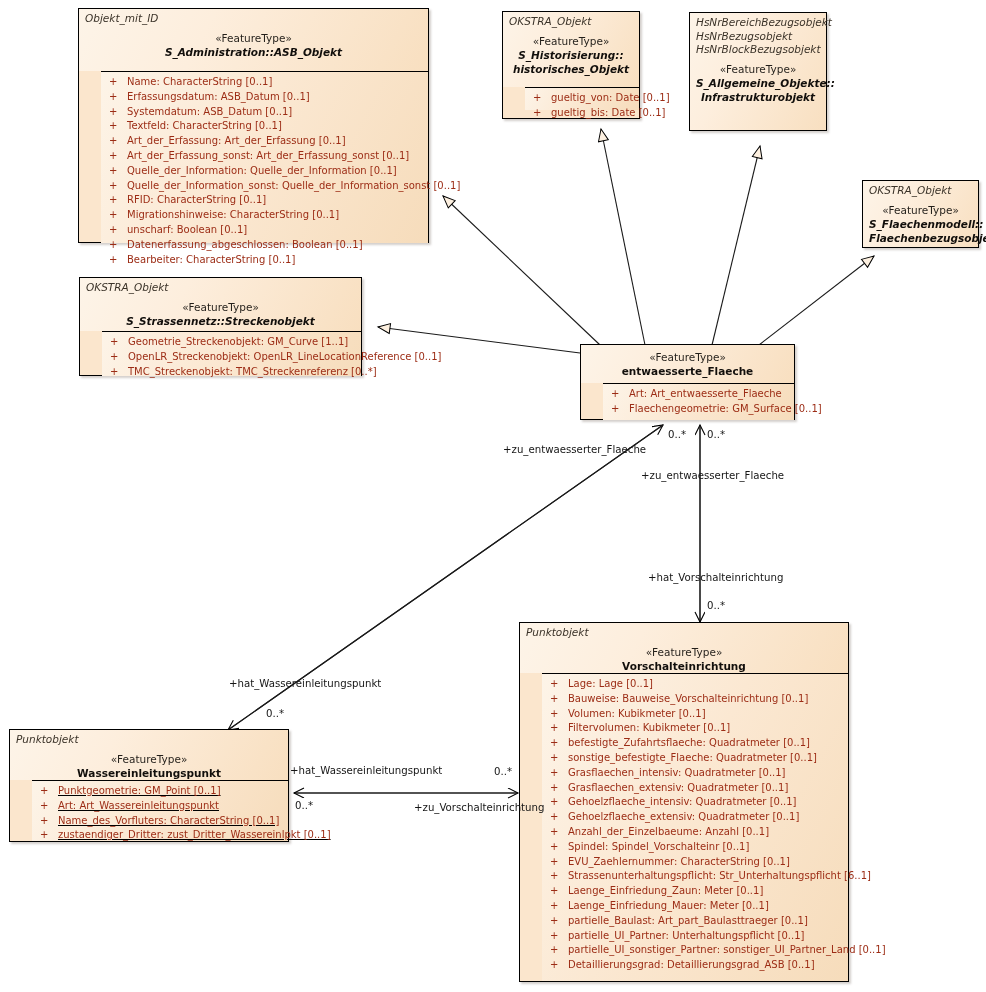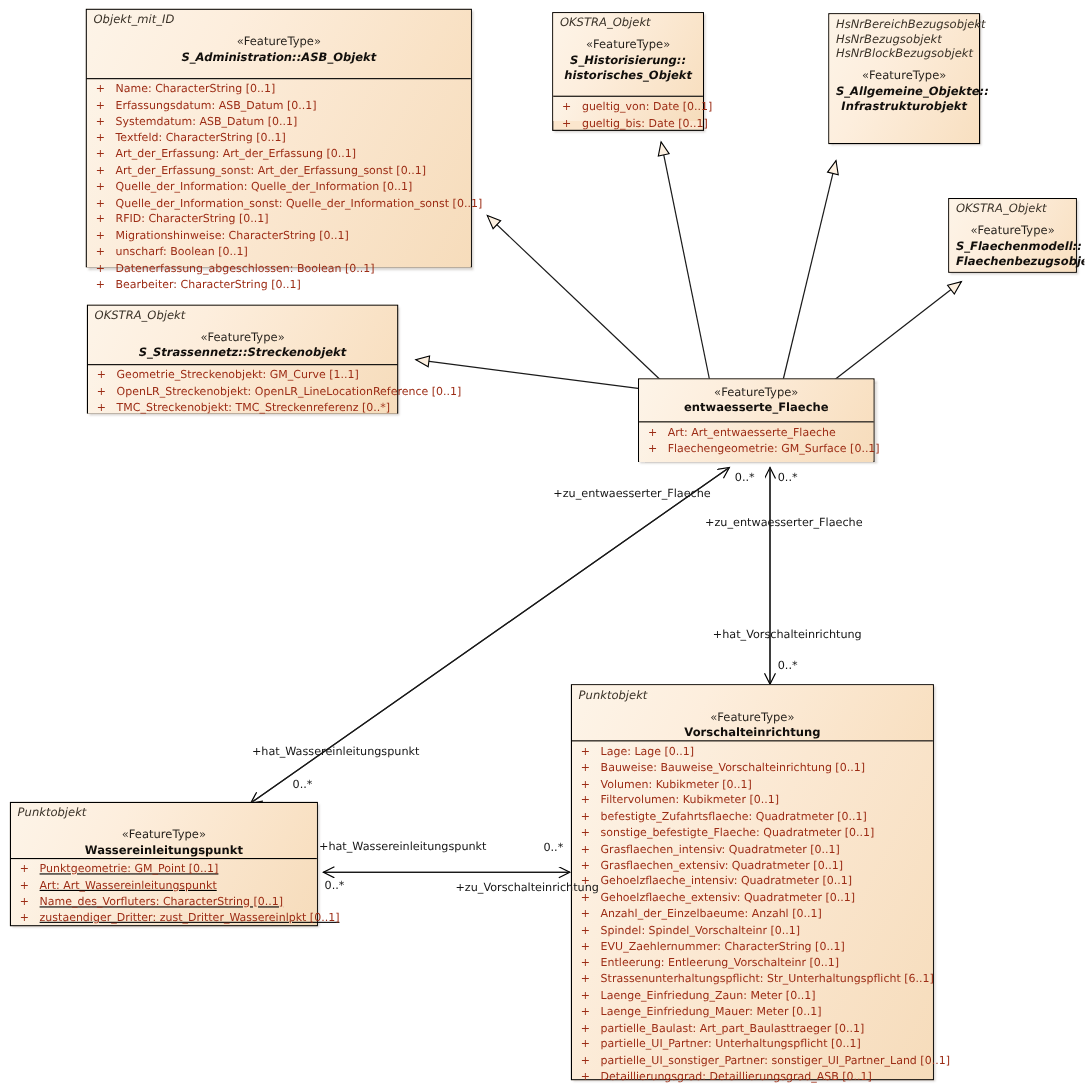--- a/index.html
+++ b/index.html
@@ -37,20 +37,21 @@
     box-sizing: border-box;
     background: linear-gradient(118deg, #fdf4e8 0%, #fdeedd 36%, #f8dfc0 100%);
     padding: 3px 6px 5px 6px;
     text-align: center;
   }
   .uml-body {
     box-sizing: border-box;
     border-top: 1px solid #000000;
     background: linear-gradient(118deg, #fdf4e8 0%, #fbe8d2 45%, #f6dcbb 100%);
     padding: 3px 0 5px 0;
+    margin-left: 22px;
   }
   .tagline {
     font-style: italic;
     font-size: 10.5px;
     color: #3a3228;
     text-align: left;
     line-height: 13.5px;
     white-space: nowrap;
   }
   .stereotype {
@@ -181,21 +182,21 @@
       <div class="stereotype">«FeatureType»</div>
       <div class="cname ital">S_Historisierung::</div>
       <div class="cname ital">historisches_Objekt</div>
     </div>
     <div class="uml-body" style="height:23px;">
         <div class="attr"><span class="vis">+</span><span>gueltig_von: Date [0..1]</span></div>
         <div class="attr"><span class="vis">+</span><span>gueltig_bis: Date [0..1]</span></div>
       </div>
   </div>
 
-  <div class="uml-class" style="left:753px; top:12px; width:138px; height:119px;">
+  <div class="uml-class" style="left:689px; top:12px; width:138px; height:119px;">
     <div class="uml-head" style="height:117px;">
       <div class="tagline">HsNrBereichBezugsobjekt</div>
       <div class="tagline">HsNrBezugsobjekt</div>
       <div class="tagline">HsNrBlockBezugsobjekt</div>
       <div class="stereotype">«FeatureType»</div>
       <div class="cname ital">S_Allgemeine_Objekte::</div>
       <div class="cname ital">Infrastrukturobjekt</div>
     </div>
 
   </div>
@@ -261,21 +262,20 @@
         <div class="attr"><span class="vis">+</span><span>Filtervolumen: Kubikmeter [0..1]</span></div>
         <div class="attr"><span class="vis">+</span><span>befestigte_Zufahrtsflaeche: Quadratmeter [0..1]</span></div>
         <div class="attr"><span class="vis">+</span><span>sonstige_befestigte_Flaeche: Quadratmeter [0..1]</span></div>
         <div class="attr"><span class="vis">+</span><span>Grasflaechen_intensiv: Quadratmeter [0..1]</span></div>
         <div class="attr"><span class="vis">+</span><span>Grasflaechen_extensiv: Quadratmeter [0..1]</span></div>
         <div class="attr"><span class="vis">+</span><span>Gehoelzflaeche_intensiv: Quadratmeter [0..1]</span></div>
         <div class="attr"><span class="vis">+</span><span>Gehoelzflaeche_extensiv: Quadratmeter [0..1]</span></div>
         <div class="attr"><span class="vis">+</span><span>Anzahl_der_Einzelbaeume: Anzahl [0..1]</span></div>
         <div class="attr"><span class="vis">+</span><span>Spindel: Spindel_Vorschalteinr [0..1]</span></div>
         <div class="attr"><span class="vis">+</span><span>EVU_Zaehlernummer: CharacterString [0..1]</span></div>
-        <div class="attr"><span class="vis">+</span><span>Entleerung: Entleerung_Vorschalteinr [0..1]</span></div>
         <div class="attr"><span class="vis">+</span><span>Strassenunterhaltungspflicht: Str_Unterhaltungspflicht [6..1]</span></div>
         <div class="attr"><span class="vis">+</span><span>Laenge_Einfriedung_Zaun: Meter [0..1]</span></div>
         <div class="attr"><span class="vis">+</span><span>Laenge_Einfriedung_Mauer: Meter [0..1]</span></div>
         <div class="attr"><span class="vis">+</span><span>partielle_Baulast: Art_part_Baulasttraeger [0..1]</span></div>
         <div class="attr"><span class="vis">+</span><span>partielle_UI_Partner: Unterhaltungspflicht [0..1]</span></div>
         <div class="attr"><span class="vis">+</span><span>partielle_UI_sonstiger_Partner: sonstiger_UI_Partner_Land [0..1]</span></div>
         <div class="attr"><span class="vis">+</span><span>Detaillierungsgrad: Detaillierungsgrad_ASB [0..1]</span></div>
       </div>
   </div>
 

